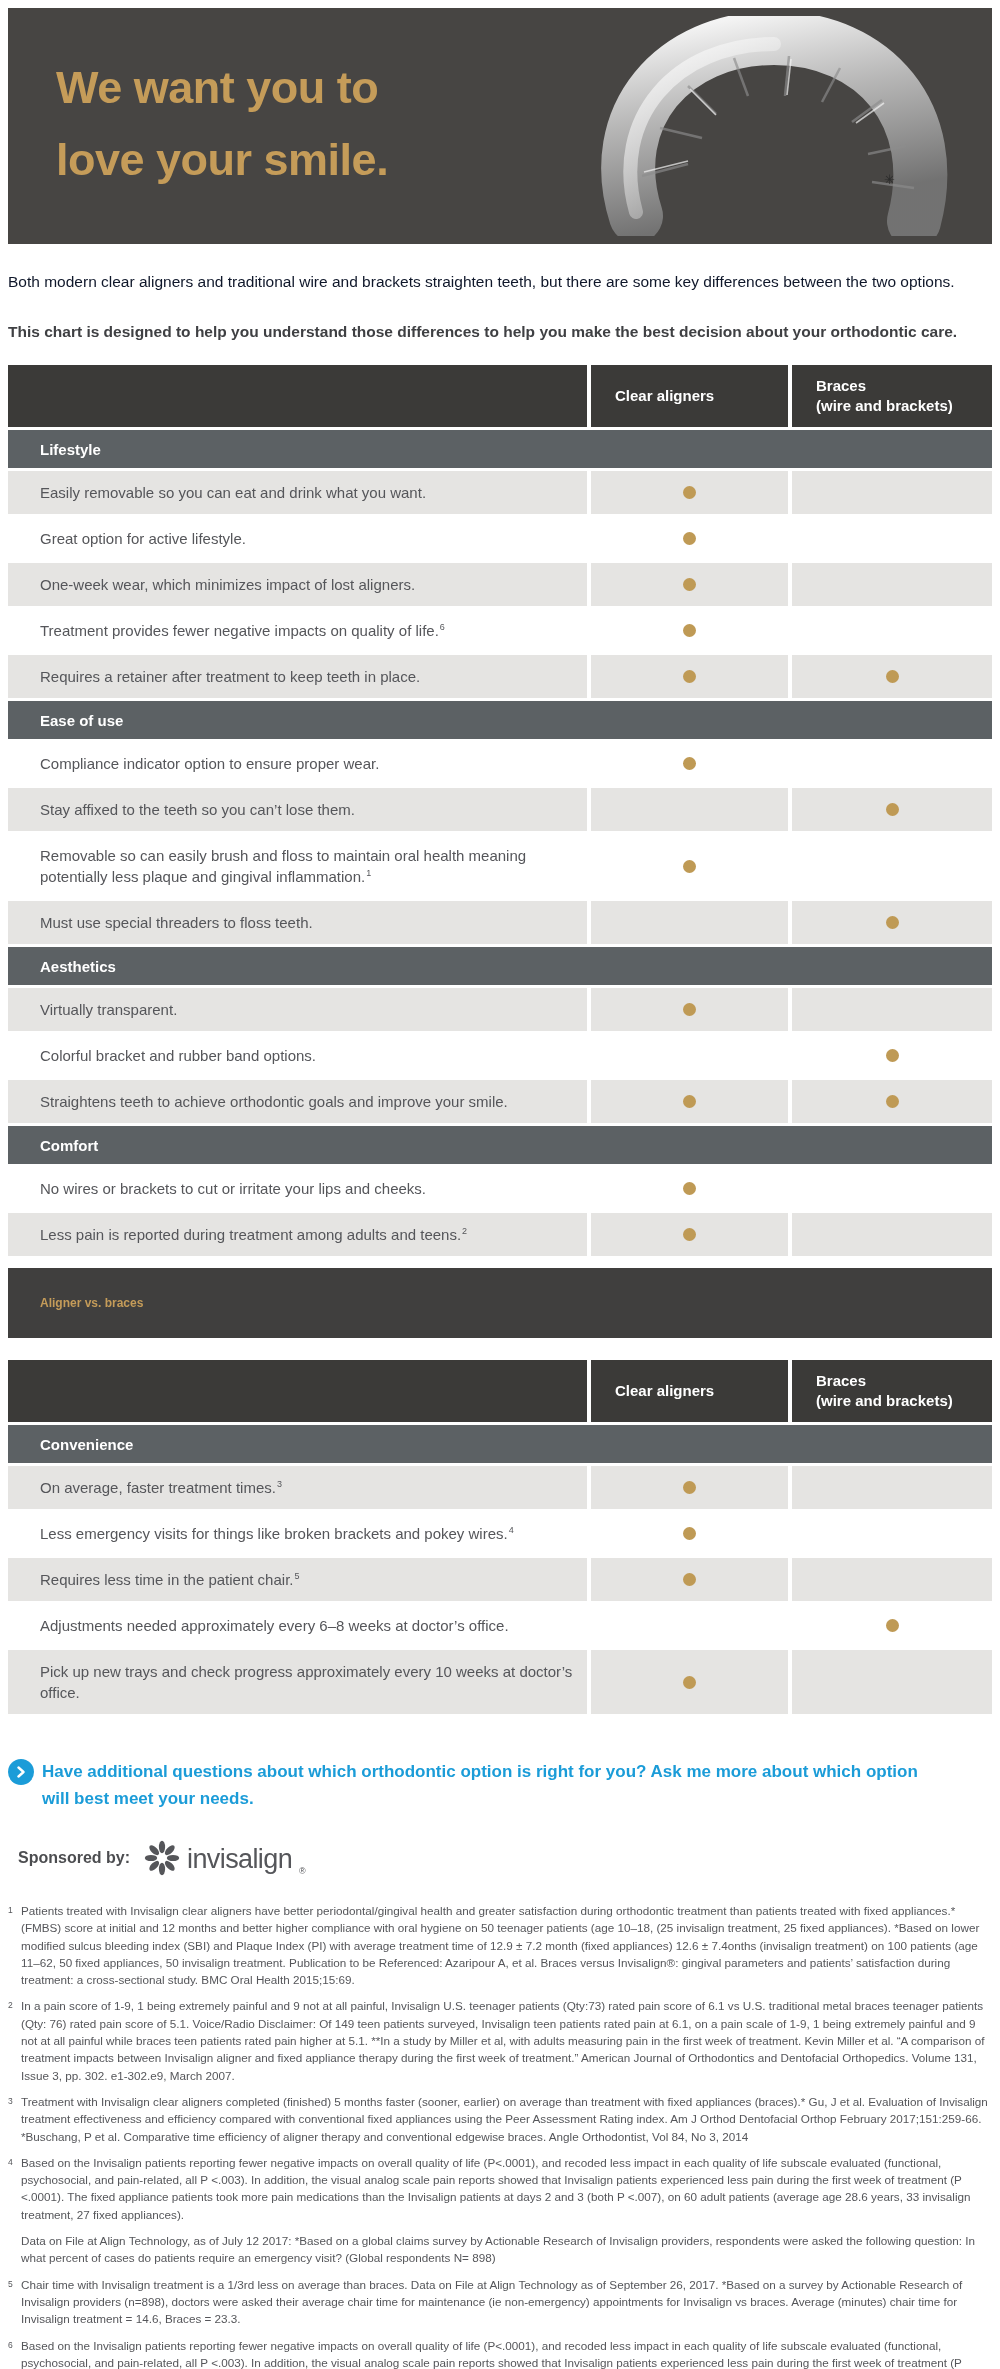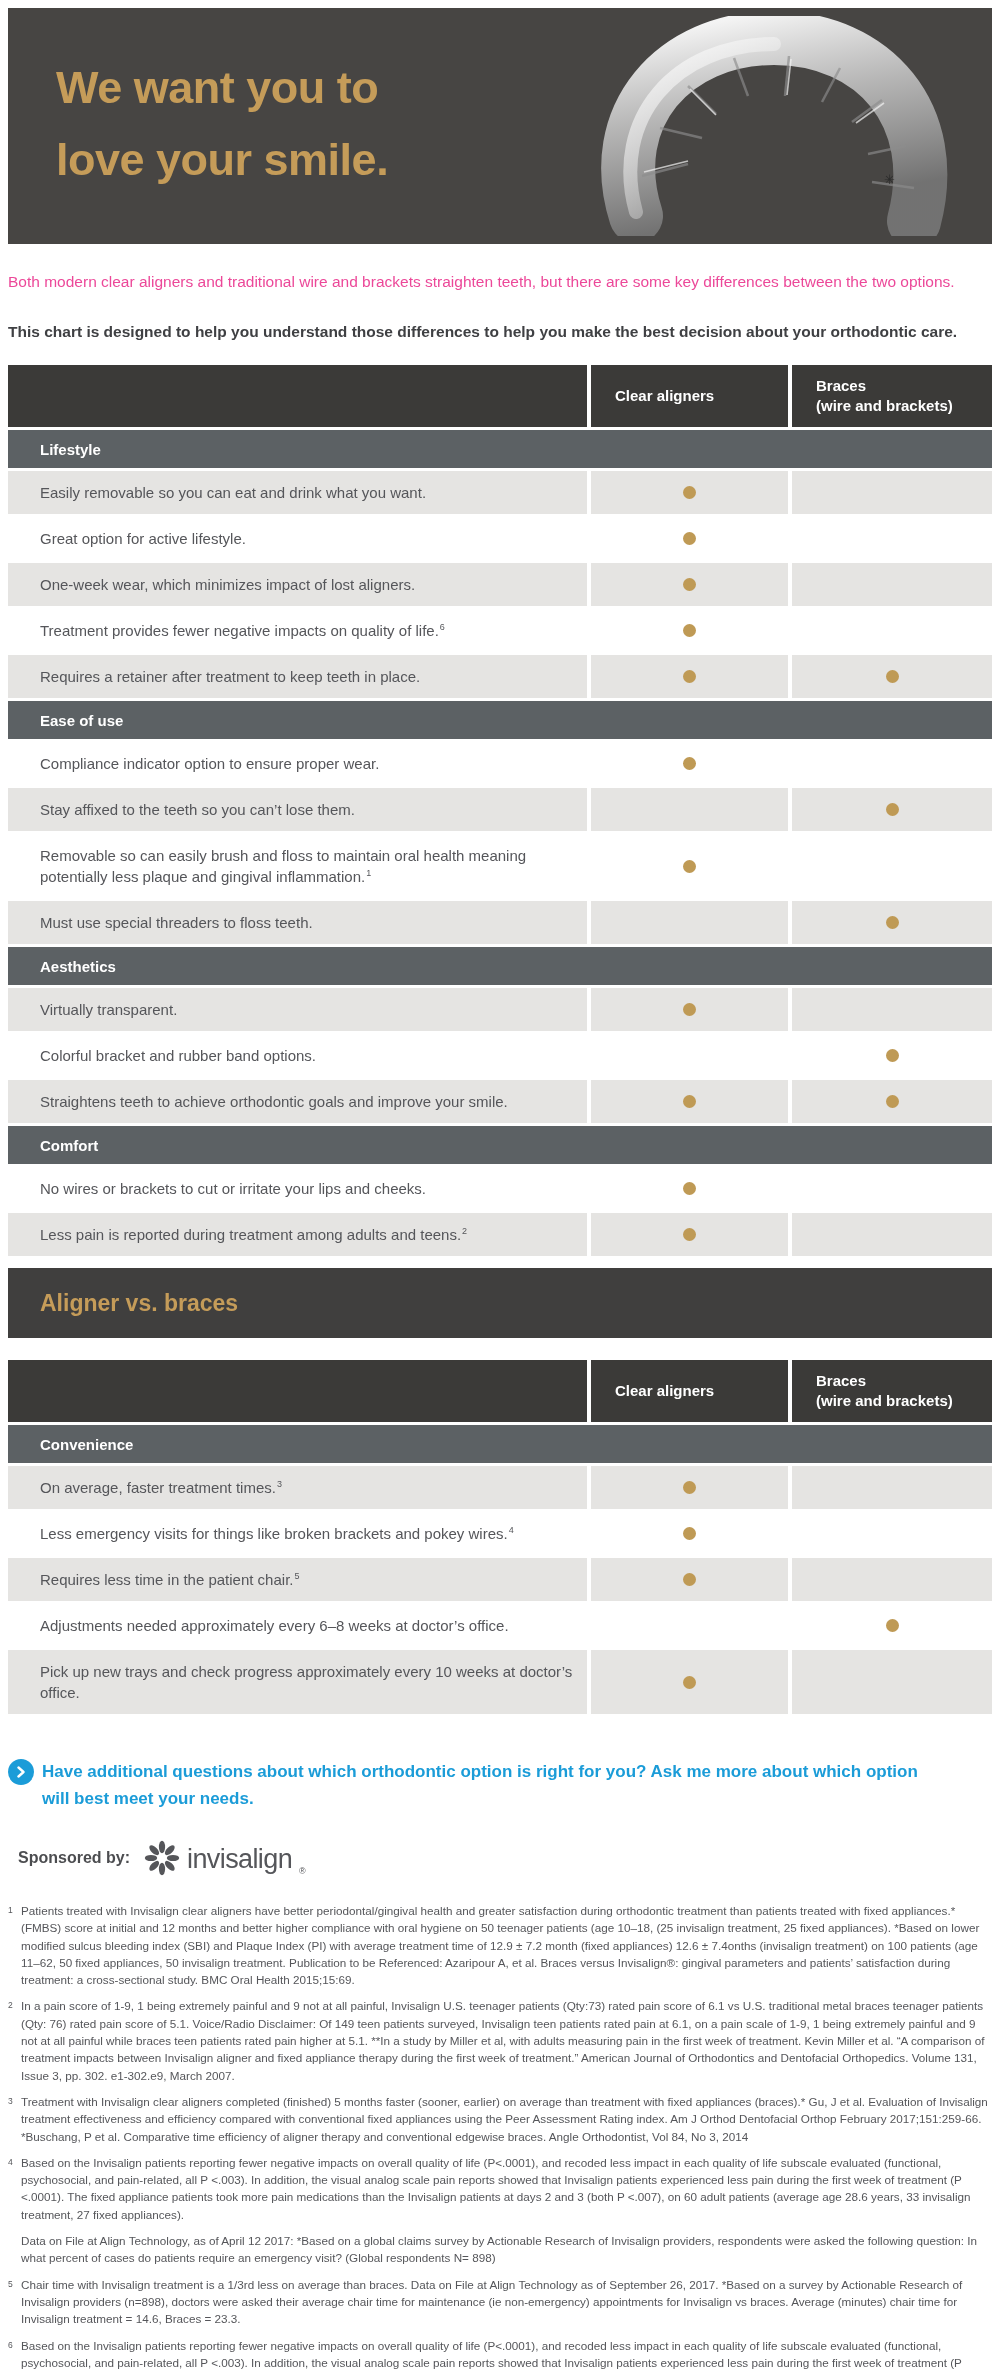--- a/index.html
+++ b/index.html
@@ -27,21 +27,21 @@
     overflow:hidden;margin-bottom:26px;
   }
   .hero-title{
     position:absolute;left:48px;top:44px;
     color:var(--gold-title);font-size:45px;line-height:72px;font-weight:700;
     letter-spacing:-0.5px;
   }
   .aligner-wrap{position:absolute;right:18px;top:8px;width:390px;height:220px;}
   
   .intro p{font-size:15.5px;line-height:23px;max-width:960px;}
-  .intro .p1{color:#ec4899;margin-bottom:27px;}
+  .intro .p1{color:#0f172a;margin-bottom:27px;}
   .intro .p2{color:#3f4043;font-weight:bold;max-width:950px;margin-bottom:22px;margin-top:8px;}
   
   .cmp{
     display:grid;
     grid-template-columns:1fr 197px 200px;
     column-gap:4px;row-gap:3px;
     margin-bottom:4px;
   }
   .th{
     background:var(--th-bg);color:#fff;font-weight:bold;font-size:15px;
@@ -60,21 +60,21 @@
   .row-label sup{font-size:9px;line-height:0;margin-left:1px;}
   .cell-dot{min-height:43px;display:flex;align-items:center;justify-content:center;}
   .r-gray{background:var(--row-gray);}
   .r-white{background:#ffffff;}
   .dot{width:13px;height:13px;border-radius:50%;background:var(--gold);opacity:0;}
   .dot.on{opacity:1;}
   
   .mid-banner{
     margin-top:12px;margin-bottom:22px;height:70px;background:#403f3e;
     display:flex;align-items:center;padding-left:32px;
-    color:var(--gold-title);font-size:23px;font-weight:bold;
+    color:var(--gold-title);font-size:12px;font-weight:bold;
   }
   
   .callout{
     margin-top:44px;display:flex;align-items:flex-start;gap:8px;max-width:940px;
   }
   .callout-icon{
     flex:0 0 26px;width:26px;height:26px;border-radius:50%;background:var(--blue);
     display:flex;align-items:center;justify-content:center;margin-top:1px;
   }
   .callout-icon svg{display:block;}
@@ -396,17 +396,17 @@
     <span class="brand-word">invisalign</span>
     <span class="brand-reg">®</span>
   </span>
 </div>
 
 <div class="footnotes">
   <div class="footnote"><sup>1</sup><span>Patients treated with Invisalign clear aligners have better periodontal/gingival health and greater satisfaction during orthodontic treatment than patients treated with fixed appliances.* (FMBS) score at initial and 12 months and better higher compliance with oral hygiene on 50 teenager patients (age 10–18, (25 invisalign treatment, 25 fixed appliances). *Based on lower modified sulcus bleeding index (SBI) and Plaque Index (PI) with average treatment time of 12.9 ± 7.2 month (fixed appliances) 12.6 ± 7.4onths (invisalign treatment) on 100 patients (age 11–62, 50 fixed appliances, 50 invisalign treatment. Publication to be Referenced: Azaripour A, et al. Braces versus Invisalign®: gingival parameters and patients’ satisfaction during treatment: a cross-sectional study. BMC Oral Health 2015;15:69.</span></div>
   <div class="footnote"><sup>2</sup><span>In a pain score of 1-9, 1 being extremely painful and 9 not at all painful, Invisalign U.S. teenager patients (Qty:73) rated pain score of 6.1 vs U.S. traditional metal braces teenager patients (Qty: 76) rated pain score of 5.1. Voice/Radio Disclaimer: Of 149 teen patients surveyed, Invisalign teen patients rated pain at 6.1, on a pain scale of 1-9, 1 being extremely painful and 9 not at all painful while braces teen patients rated pain higher at 5.1. **In a study by Miller et al, with adults measuring pain in the first week of treatment. Kevin Miller et al. “A comparison of treatment impacts between Invisalign aligner and fixed appliance therapy during the first week of treatment.” American Journal of Orthodontics and Dentofacial Orthopedics. Volume 131, Issue 3, pp. 302. e1-302.e9, March 2007.</span></div>
   <div class="footnote"><sup>3</sup><span>Treatment with Invisalign clear aligners completed (finished) 5 months faster (sooner, earlier) on average than treatment with fixed appliances (braces).* Gu, J et al. Evaluation  of Invisalign treatment effectiveness and efficiency compared with conventional fixed appliances using the Peer Assessment Rating index. Am J Orthod Dentofacial Orthop February 2017;151:259-66. *Buschang, P et al. Comparative time efficiency of aligner therapy and conventional edgewise braces. Angle Orthodontist, Vol 84, No 3, 2014</span></div>
   <div class="footnote"><sup>4</sup><span>Based on the Invisalign patients reporting fewer negative impacts on overall quality of life (P&lt;.0001), and recoded less impact in each quality of life subscale evaluated (functional, psychosocial, and pain-related, all P &lt;.003). In addition, the visual analog scale pain reports showed that Invisalign patients experienced less pain during the first week of treatment (P &lt;.0001). The fixed appliance patients took more pain medications than the Invisalign patients at days 2 and 3 (both P &lt;.007), on 60 adult patients (average age 28.6 years, 33 invisalign treatment, 27 fixed appliances).</span>
-    <div class="para2">Data on File at Align Technology, as of April 12 2017: *Based on a global claims survey by Actionable Research of Invisalign providers, respondents were asked the following question: In what percent of cases do patients require an emergency visit? (Global respondents N= 898)</div>
+    <div class="para2">Data on File at Align Technology, as of July 12 2017: *Based on a global claims survey by Actionable Research of Invisalign providers, respondents were asked the following question: In what percent of cases do patients require an emergency visit? (Global respondents N= 898)</div>
   </div>
   <div class="footnote"><sup>5</sup><span>Chair time with Invisalign treatment is a 1/3rd less on average than braces. Data on File at Align Technology as of September 26, 2017. *Based on a survey by Actionable Research of Invisalign providers (n=898), doctors were asked their average chair time for maintenance (ie non-emergency) appointments for Invisalign vs braces. Average (minutes) chair time for Invisalign treatment = 14.6, Braces = 23.3.</span></div>
   <div class="footnote"><sup>6</sup><span>Based on the Invisalign patients reporting fewer negative impacts on overall quality of life (P&lt;.0001), and recoded less impact in each quality of life subscale evaluated (functional, psychosocial, and pain-related, all P &lt;.003). In addition, the visual analog scale pain reports showed that Invisalign patients experienced less pain during the first week of treatment (P &lt;.0001). The fixed appliance patients took more pain medications than the Invisalign patients at days 2 and 3 (both P &lt;.007), on 60 adult patients (average age 28.6 years, 33 invisalign treatment, 27 fixed appliances).</span></div>
 </div>
 
 </body></html>

